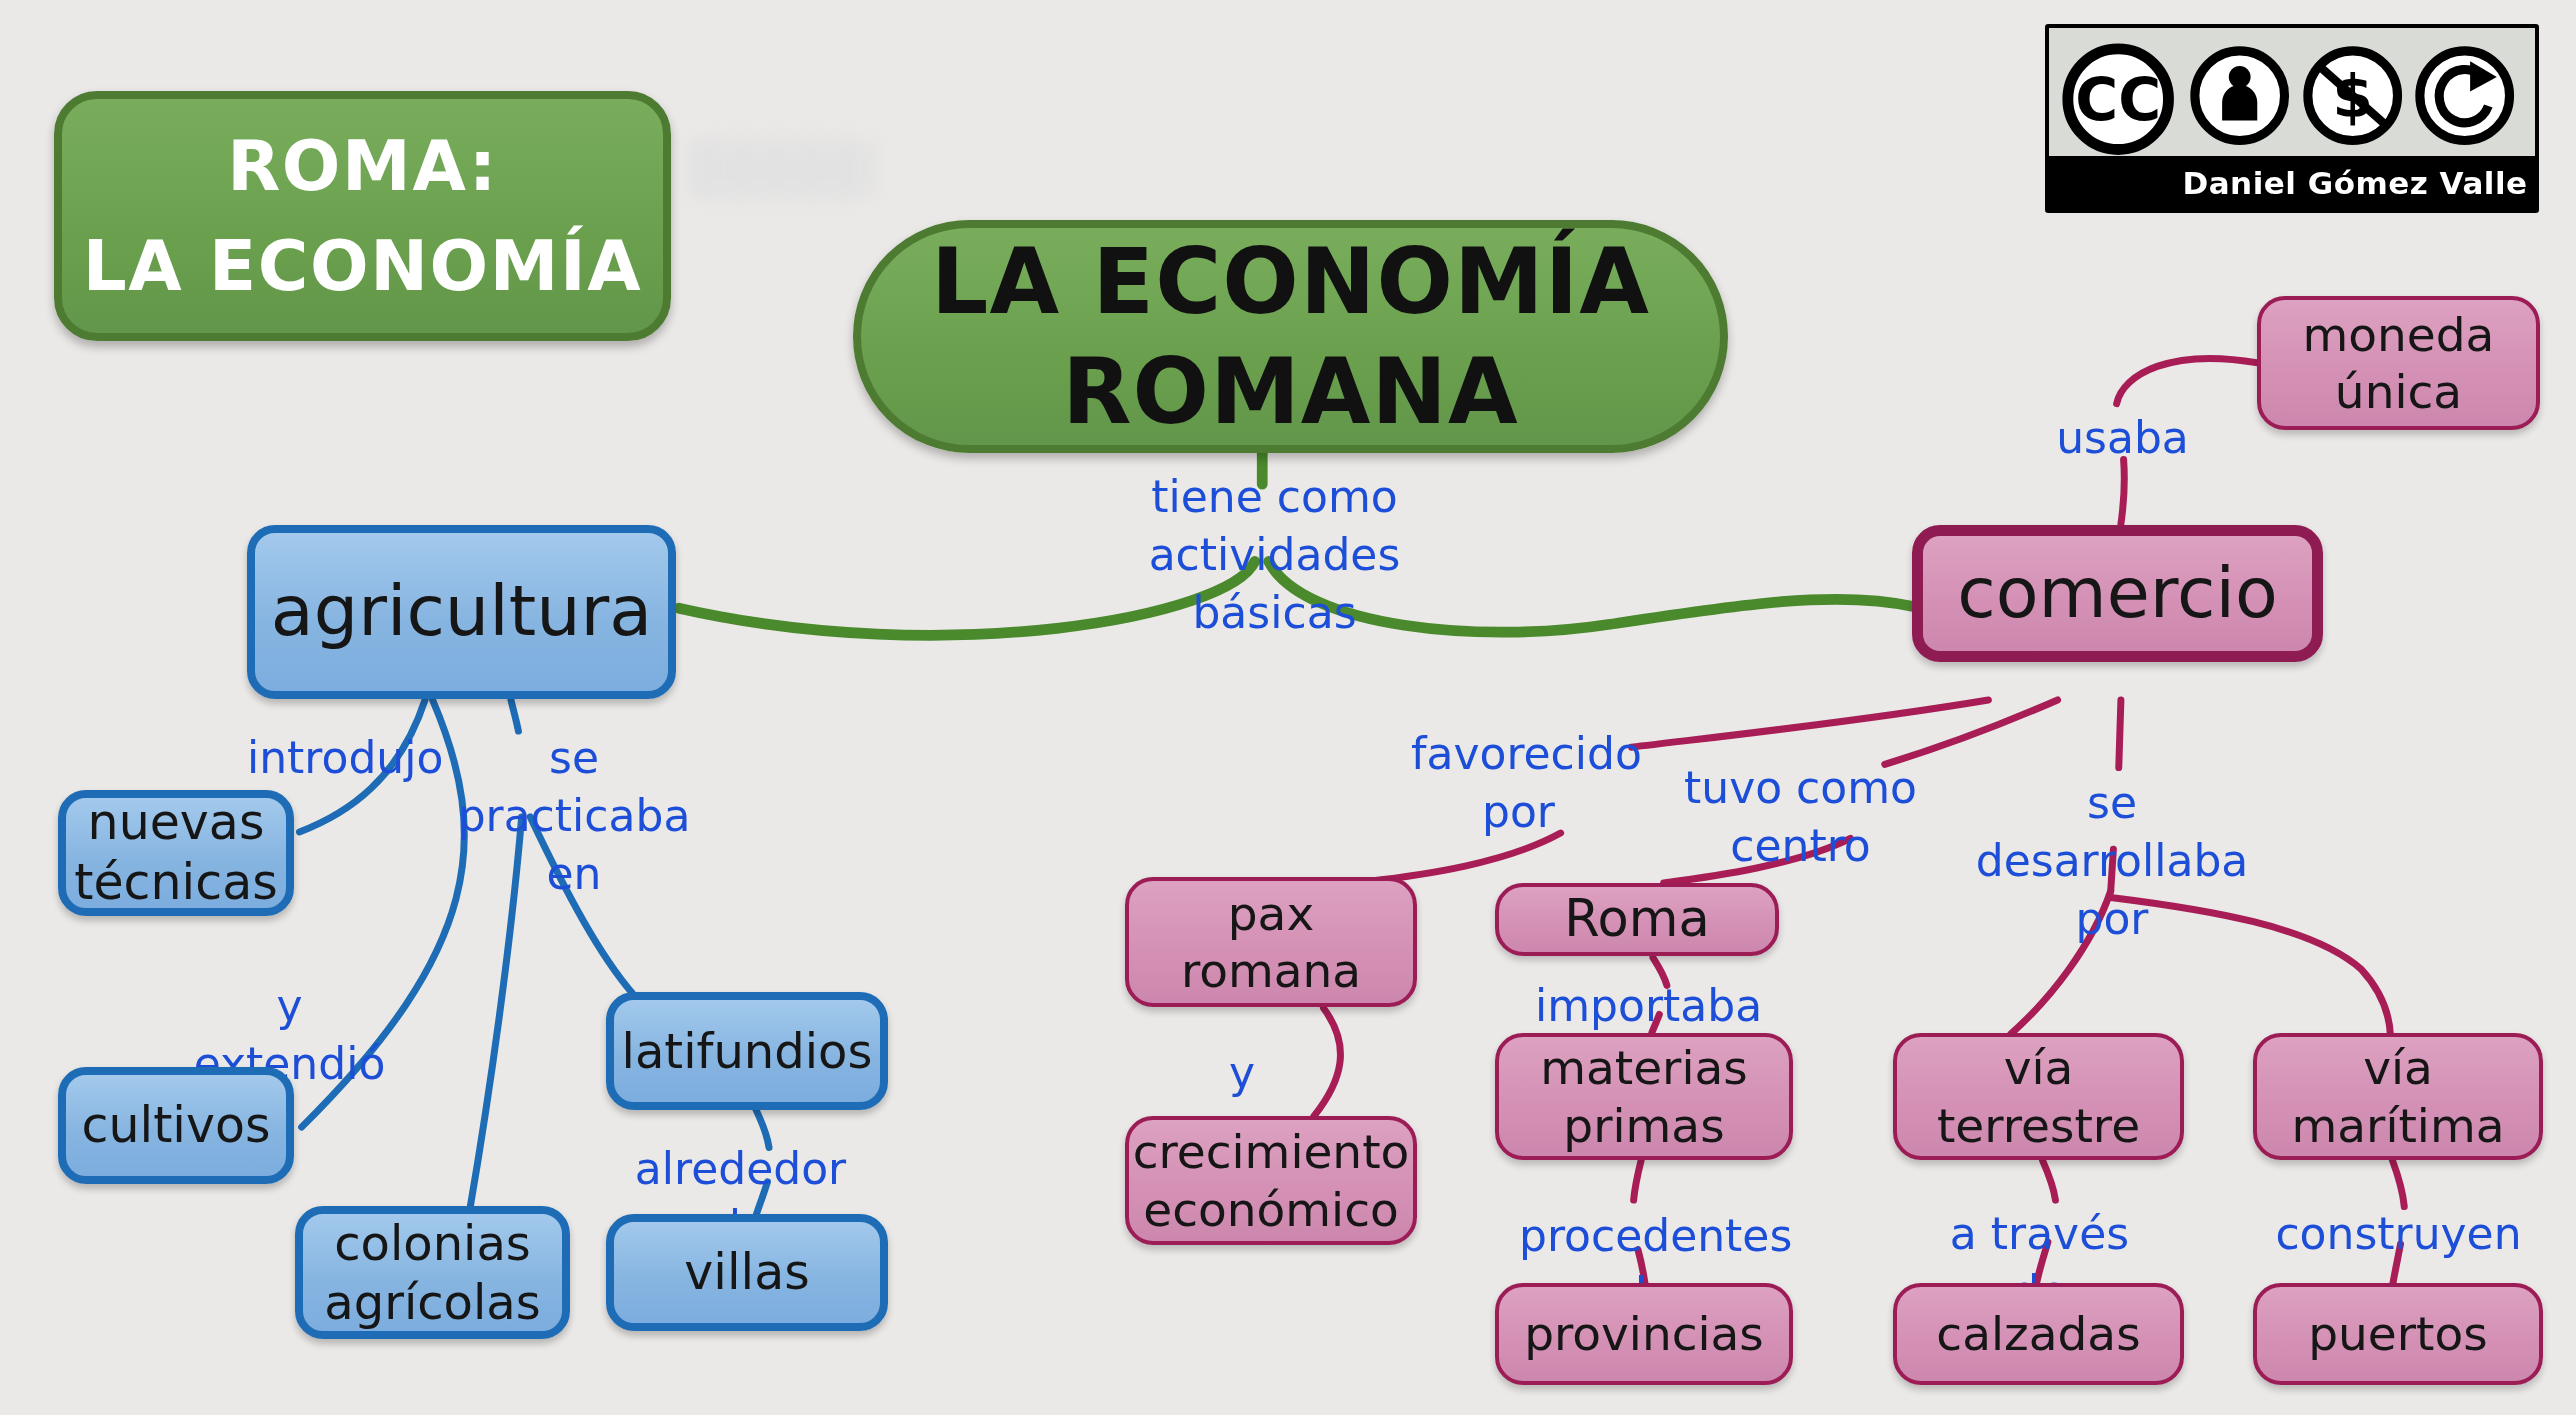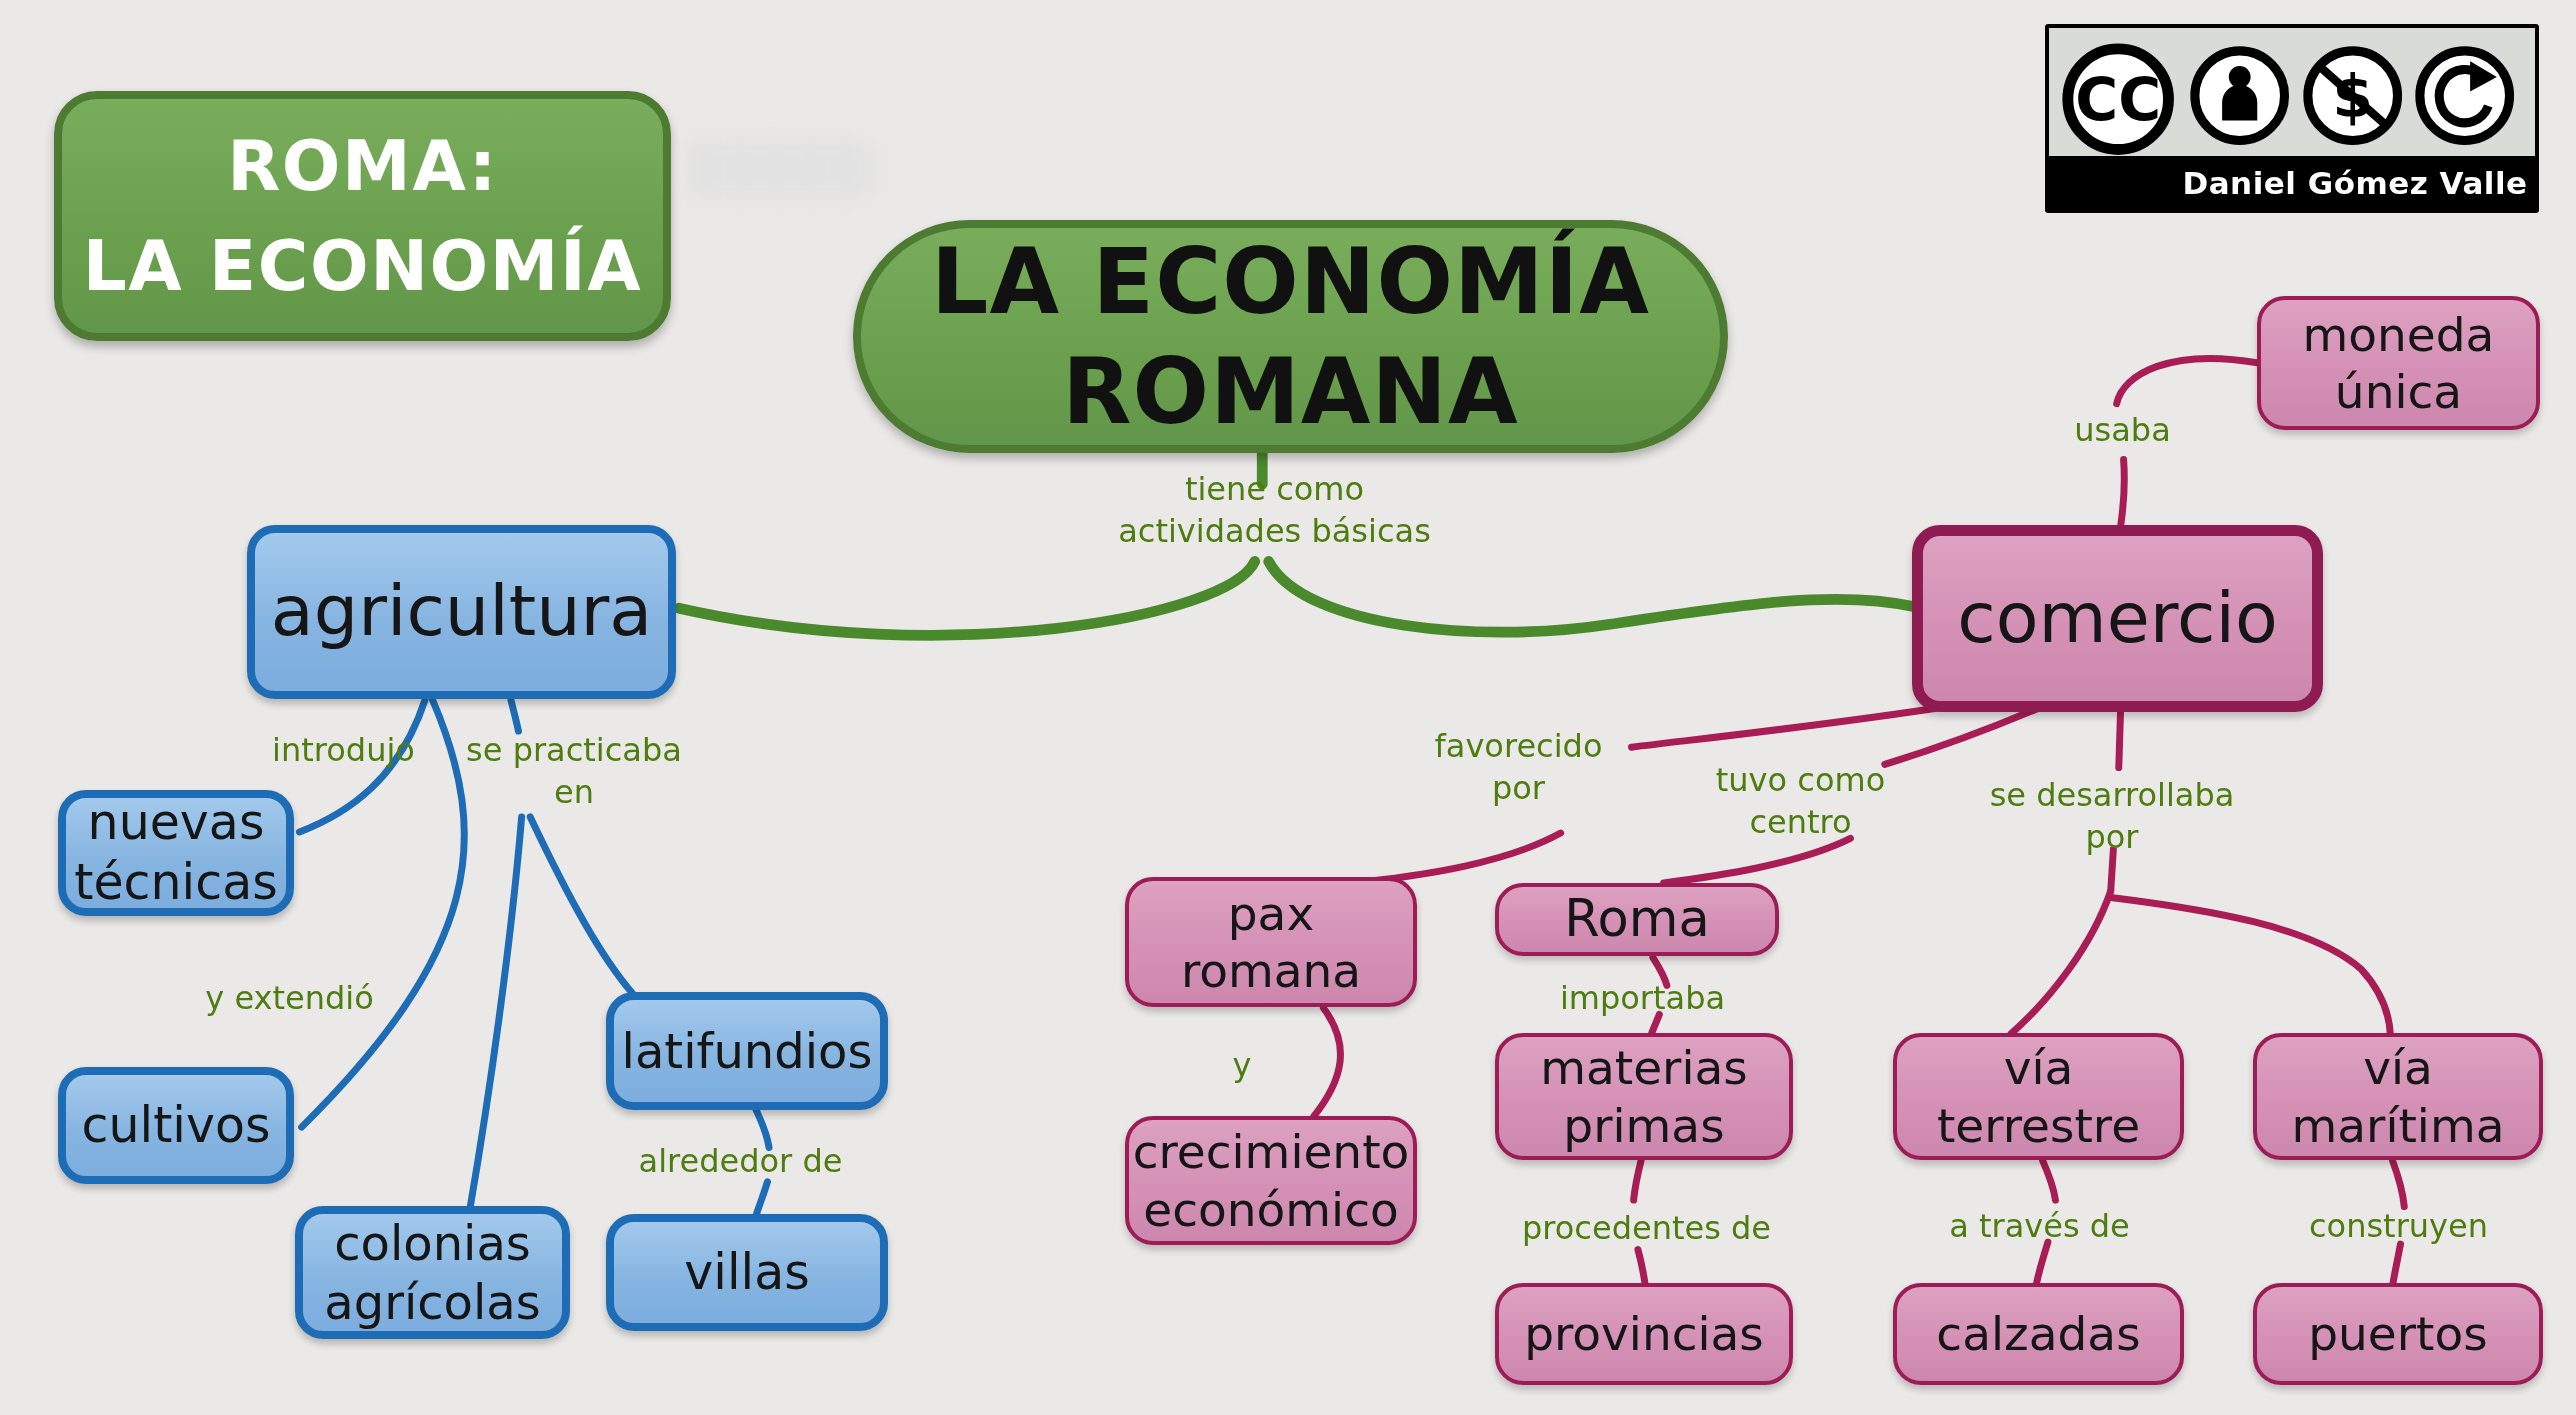--- a/index.html
+++ b/index.html
@@ -27,21 +27,21 @@
     font-size:49px;
   }
   .pink-box{
     background:linear-gradient(180deg,#dda1c1 0%,#d491b5 55%,#cd87ae 100%);
     border:4.8px solid #9c1d56;border-radius:28px;
     box-shadow:0 4.3px 7.5px rgba(0,0,0,.20);
     font-size:47px;
   }
   .edge-label{
     position:absolute;text-align:center;white-space:pre-line;
-    font-size:32px;line-height:1.32;color:#4d7c0f;
+    font-size:44px;line-height:1.32;color:#1d4ed8;
   }
   .header-box{font-size:69px;font-weight:bold;color:#ffffff;letter-spacing:1.6px;line-height:1.45;margin-top:44px;}
   .title-box{font-size:90px;font-weight:bold;color:#111;letter-spacing:1.1px;line-height:1.22;}
   .big-label{font-size:70px;}
   
   .badge{
     position:absolute;left:2045px;top:24px;width:494px;height:189px;
     background:#d8dbd6;border:4.8px solid #000;box-sizing:border-box;border-radius:3.2px;
   }
   .badge .strip{
@@ -157,21 +157,21 @@
   </div>
   <div class="edge-label" style="left:617px;top:1140px;width:247px;">alrededor de</div>
   <div class="node blue-box" style="left:295px;top:1206px;width:275px;height:133px;font-size:48px;">
     <span>colonias
 agrícolas</span>
   </div>
   <div class="node blue-box" style="left:606px;top:1214px;width:282px;height:117px;">
     <span>villas</span>
   </div>
 
-  <div class="node pink-box big-label" style="left:1912px;top:525px;width:411px;height:187px;border-width:11.8px;border-color:#8e1b52;">
+  <div class="node pink-box big-label" style="left:1912px;top:525px;width:411px;height:137px;border-width:11.8px;border-color:#8e1b52;">
     <span>comercio</span>
   </div>
   <div class="edge-label" style="left:2034px;top:409px;width:177px;">usaba</div>
   <div class="node pink-box" style="left:2257px;top:296px;width:283px;height:134px;">
     <span>moneda
 única</span>
   </div>
 
   <div class="edge-label" style="left:1411px;top:725px;width:215px;">favorecido
 por</div>

